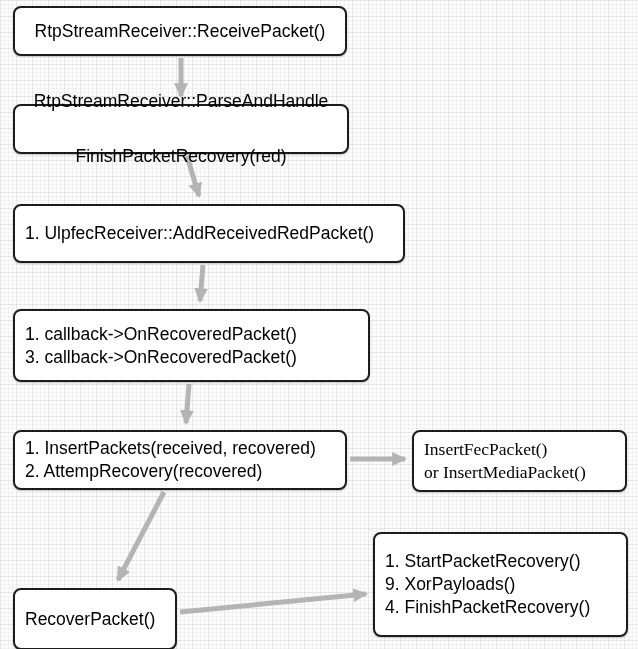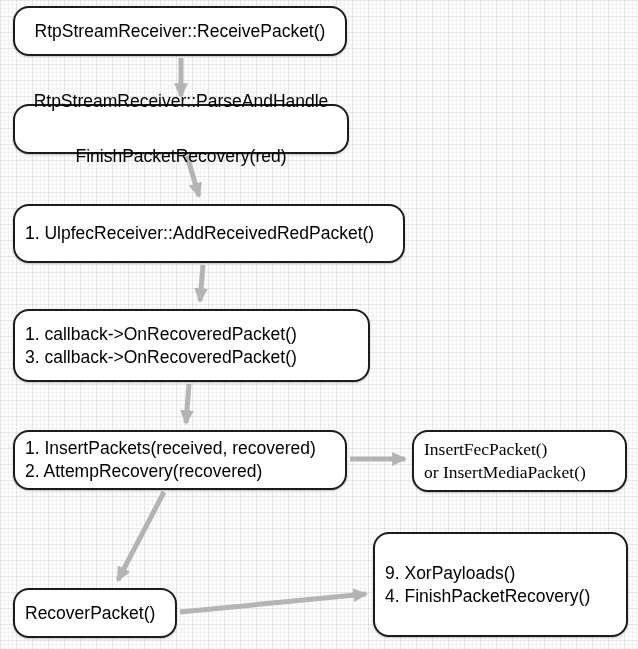--- a/index.html
+++ b/index.html
@@ -24,38 +24,38 @@
     position:relative;
     overflow:hidden;
   }
   .canvas{position:absolute;inset:0;}
   svg.arrows{position:absolute;left:0;top:0;width:638px;height:649px;pointer-events:none;}
   svg.arrows line{stroke:var(--arrow);stroke-width:5;}
   .node{
     position:absolute;
     background:var(--node_bg);
     border:2px solid var(--node_border);
-    border-radius:16px;
+    border-radius:8px;
     box-shadow:0 1px 2px rgba(0,0,0,0.22);
     display:flex;
     flex-direction:column;
     justify-content:center;
     font-size:17.5px;
     line-height:23px;
     white-space:nowrap;
   }
   .node.center{align-items:center;text-align:center;}
   .node.left{align-items:flex-start;padding-left:10px;}
   .n1{left:13px;top:6px;width:334px;height:50px;}
   .n2{left:13px;top:104px;width:336px;height:50px;gap:32px;}
   .n3{left:13px;top:204px;width:392px;height:59px;}
   .n4{left:13px;top:309px;width:357px;height:73px;}
   .n5{left:13px;top:430px;width:334px;height:60px;text-align:center;}
   .n6{left:412px;top:430px;width:215px;height:62px;font-family:Liberation Serif, serif;}
-  .n7{left:13px;top:588px;width:164px;height:50px;padding-left:6px;}
+  .n7{left:13px;top:588px;width:164px;height:62px;padding-left:6px;}
   .n8{left:373px;top:532px;width:255px;height:105px;}
 </style>
 </head>
 <body>
 
 <div class="canvas">
 
   <svg class="arrows" viewBox="0 0 638 649">
     <defs>
       <marker id="ah" markerUnits="userSpaceOnUse" markerWidth="15" markerHeight="14" viewBox="0 0 14 13" refX="12" refY="6.5" orient="auto">
@@ -97,17 +97,18 @@
   <div class="node n6 left">
     <div>InsertFecPacket()</div>
     <div>or InsertMediaPacket()</div>
   </div>
 
   <div class="node n7 left">
     <div>RecoverPacket()</div>
   </div>
 
   <div class="node n8 left">
+    <div>1. StartPacketRecovery()</div>
     <div>9. XorPayloads()</div>
     <div>4. FinishPacketRecovery()</div>
   </div>
 
 </div>
 
 </body></html>

